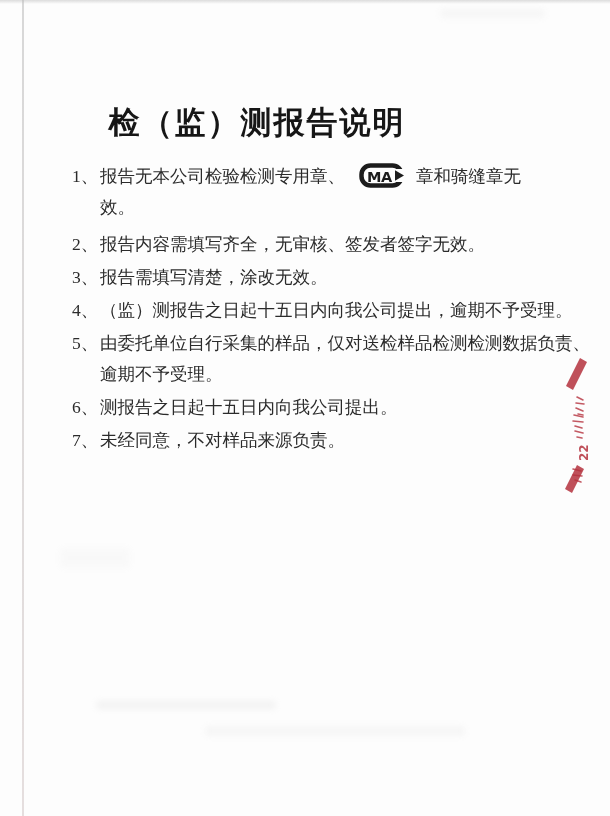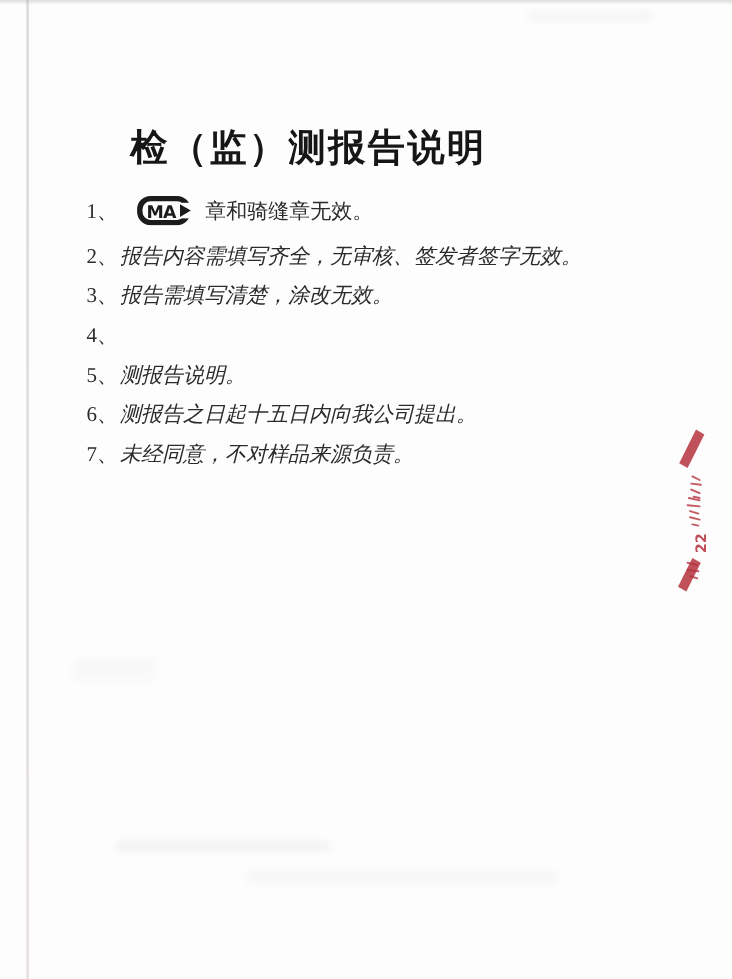--- a/index.html
+++ b/index.html
@@ -61,21 +61,21 @@
   .item {
     display: flex;
     margin-bottom: 2px;
   }
   .item.first { margin-bottom: 6px; }
   .item .num {
     flex: none;
     width: 28px;
   }
   .item .text { flex: 1; }
-  .line { white-space: nowrap; font-style: italic; }
+  .line { white-space: nowrap; }
 
   .cma {
     display: inline-block;
     vertical-align: -6px;
     margin: 0 10px 0 14px;
   }
 
   .edge-stamp {
     position: absolute;
     left: 561px; top: 349px;
@@ -92,21 +92,21 @@
 <div class="smudge s3"></div>
 <div class="smudge s4"></div>
 
 <div class="page-title">检（监）测报告说明</div>
 
 <div class="notes">
 
   <div class="item first">
     <span class="num">1、</span>
     <div class="text">
-      <svg class="cma" width="47" height="25" viewBox="0 0 47 25">
+      <span>报告无本公司检验检测专用章、</span><svg class="cma" width="47" height="25" viewBox="0 0 47 25">
         <rect x="2.5" y="2.5" width="40" height="20" rx="9" fill="none" stroke="#1c1c1c" stroke-width="4.5"></rect>
         <rect x="36.5" y="6" width="10.5" height="13" fill="#fdfdfd"></rect>
         <polygon points="45,12.5 36,7.2 36,17.8" fill="#1c1c1c"></polygon>
         <text x="8" y="18.5" font-family="DejaVu Sans, sans-serif" font-size="14.5" font-weight="bold" fill="#1c1c1c" letter-spacing="-0.5">MA</text>
       </svg><span>章和骑缝章无效。</span>
     </div>
   </div>
 
   <div class="item">
     <span class="num">2、</span>
@@ -118,27 +118,29 @@
   <div class="item">
     <span class="num">3、</span>
     <div class="text">
       <div class="line">报告需填写清楚，涂改无效。</div>
     </div>
   </div>
 
   <div class="item">
     <span class="num">4、</span>
     <div class="text">
+      <div class="line">（监）测报告之日起十五日内向我公司提出，逾期不予受理。</div>
     </div>
   </div>
 
   <div class="item">
     <span class="num">5、</span>
     <div class="text">
-      <div class="line">测报告说明。</div>
+      <div class="line">由委托单位自行采集的样品，仅对送检样品检测检测数据负责、</div>
+      <div class="line">逾期不予受理。</div>
     </div>
   </div>
 
   <div class="item">
     <span class="num">6、</span>
     <div class="text">
       <div class="line">测报告之日起十五日内向我公司提出。</div>
     </div>
   </div>
 

